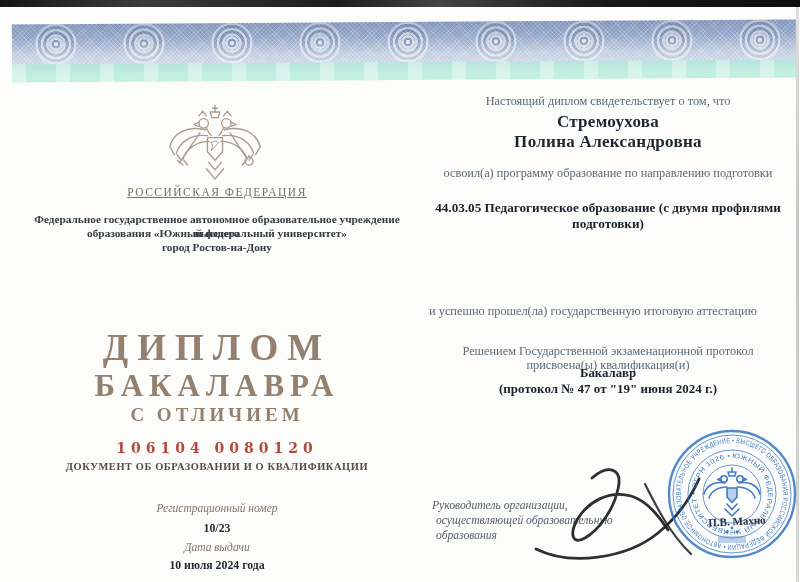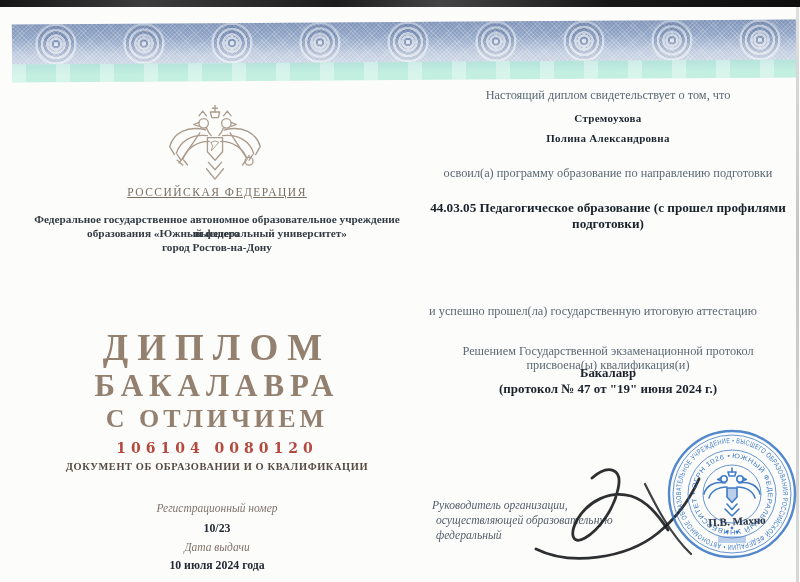--- a/index.html
+++ b/index.html
@@ -30,29 +30,29 @@
 
   .t{position:absolute;text-align:center;}
   .muted{color:#5b6875;}
   .dark{color:#1a222c;font-weight:bold;}
 
   
   .left-col .country{color:#7b6f63;letter-spacing:1.5px;font-size:11.5px;text-decoration:underline;}
   .inst{color:#333a42;font-weight:bold;font-size:11.3px;line-height:14px;text-align:center;}
   .diploma-title{color:#93806f;letter-spacing:9px;font-size:37px;font-weight:bold;}
   .diploma-title2{color:#93806f;letter-spacing:6px;font-size:31px;font-weight:bold;}
-  .diploma-title3{color:#93806f;letter-spacing:4px;font-size:26px;font-weight:bold;}
+  .diploma-title3{color:#93806f;letter-spacing:4px;font-size:19px;font-weight:bold;}
   .serial{color:#b4493e;font-family:"DejaVu Serif","Liberation Serif",serif;font-weight:bold;letter-spacing:5px;font-size:14px;}
   .caption{color:#544a41;font-weight:bold;font-size:10.4px;letter-spacing:.6px;}
   .reg-label{color:#80736a;font-style:italic;font-size:11.5px;}
   .reg-value{color:#232a33;font-weight:bold;font-size:11.8px;}
 
   
   .intro{font-size:12.3px;}
-  .person{font-size:11px;color:#1d2530;font-weight:600;letter-spacing:.3px;}
+  .person{font-size:17px;color:#1d2530;font-weight:600;letter-spacing:.3px;}
   .spec{font-size:13.2px;}
   .head-label{color:#555f6b;font-size:11.6px;line-height:15px;text-align:left;font-style:italic;}
   .seal-name{position:absolute;left:694px;top:515px;width:86px;color:#2b3646;font-weight:bold;
     font-size:11px;text-align:center;transform:rotate(-3deg);text-shadow:0 0 1px rgba(60,90,150,.4);}
 
   svg{position:absolute;overflow:visible;}
   .seal-wrap{position:absolute;left:666px;top:428px;width:132px;height:148px;opacity:.92;}
 </style>
 </head>
 <body>
@@ -122,39 +122,39 @@
 
     <div class="t caption" style="left:14px;top:461px;width:406px;">ДОКУМЕНТ ОБ ОБРАЗОВАНИИ И О КВАЛИФИКАЦИИ</div>
 
     <div class="t reg-label" style="left:14px;top:502px;width:406px;">Регистрационный номер</div>
     <div class="t reg-value" style="left:14px;top:521px;width:406px;">10/23</div>
     <div class="t reg-label" style="left:14px;top:541px;width:406px;">Дата выдачи</div>
     <div class="t reg-value" style="left:14px;top:558px;width:406px;">10 июля 2024 года</div>
   </div>
 
   <div class="right-col">
-    <div class="t intro muted" style="left:420px;top:88px;width:376px;">Настоящий диплом свидетельствует о том, что</div>
+    <div class="t intro muted" style="left:420px;top:94px;width:376px;">Настоящий диплом свидетельствует о том, что</div>
     <div class="t person" style="left:420px;top:112px;width:376px;">Стремоухова</div>
     <div class="t person" style="left:420px;top:132px;width:376px;">Полина Александровна</div>
 
     <div class="t intro muted" style="left:420px;top:166px;width:376px;">освоил(а) программу образование по направлению подготовки</div>
 
-    <div class="t spec dark" style="left:420px;top:200px;width:376px;">44.03.05 Педагогическое образование (с прошел профилями</div>
+    <div class="t spec dark" style="left:420px;top:200px;width:376px;">44.03.05 Педагогическое образование (с двумя профилями</div>
     <div class="t spec dark" style="left:420px;top:216px;width:376px;">подготовки)</div>
 
     <div class="t intro muted" style="left:405px;top:304px;width:376px;">и успешно прошел(ла) государственную итоговую аттестацию</div>
 
     <div class="t intro muted" style="left:420px;top:344px;width:376px;">Решением Государственной экзаменационной протокол</div>
     <div class="t intro muted" style="left:420px;top:358px;width:376px;">присвоена(ы) квалификация(и)</div>
     <div class="t dark" style="left:420px;top:366px;width:376px;font-size:12.8px;">Бакалавр</div>
     <div class="t dark" style="left:420px;top:381px;width:376px;font-size:13px;">(протокол № 47 от "19" июня 2024 г.)</div>
 
     <div class="t head-label" style="left:432px;top:498px;width:170px;">Руководитель организации,</div>
     <div class="t head-label" style="left:436px;top:513px;width:180px;">осуществляющей образовательную</div>
-    <div class="t head-label" style="left:436px;top:528px;width:180px;">федеральный</div>
+    <div class="t head-label" style="left:436px;top:528px;width:180px;">образования</div>
   </div>
 
   <svg style="left:528px;top:462px;" width="225" height="112" viewBox="0 0 225 112" fill="none" stroke="#1b1d20" stroke-width="2.8" stroke-linecap="round">
     <path d="M64 16 C 80 2 95 6 90 27 C 86 47 71 68 57 76 C 45 83 41 73 49 58 C 60 39 82 28 103 34 C 119 39 130 53 140 68" opacity=".92"></path>
     <path d="M8 87 C 42 104 98 97 130 71 C 152 53 163 35 171 17" opacity=".92"></path>
     <path d="M117 22 C 128 44 142 72 163 92" stroke-width="2.2" opacity=".85"></path>
   </svg>
 
   <div class="seal-wrap">
     <svg width="132" height="132" viewBox="0 0 132 132">

